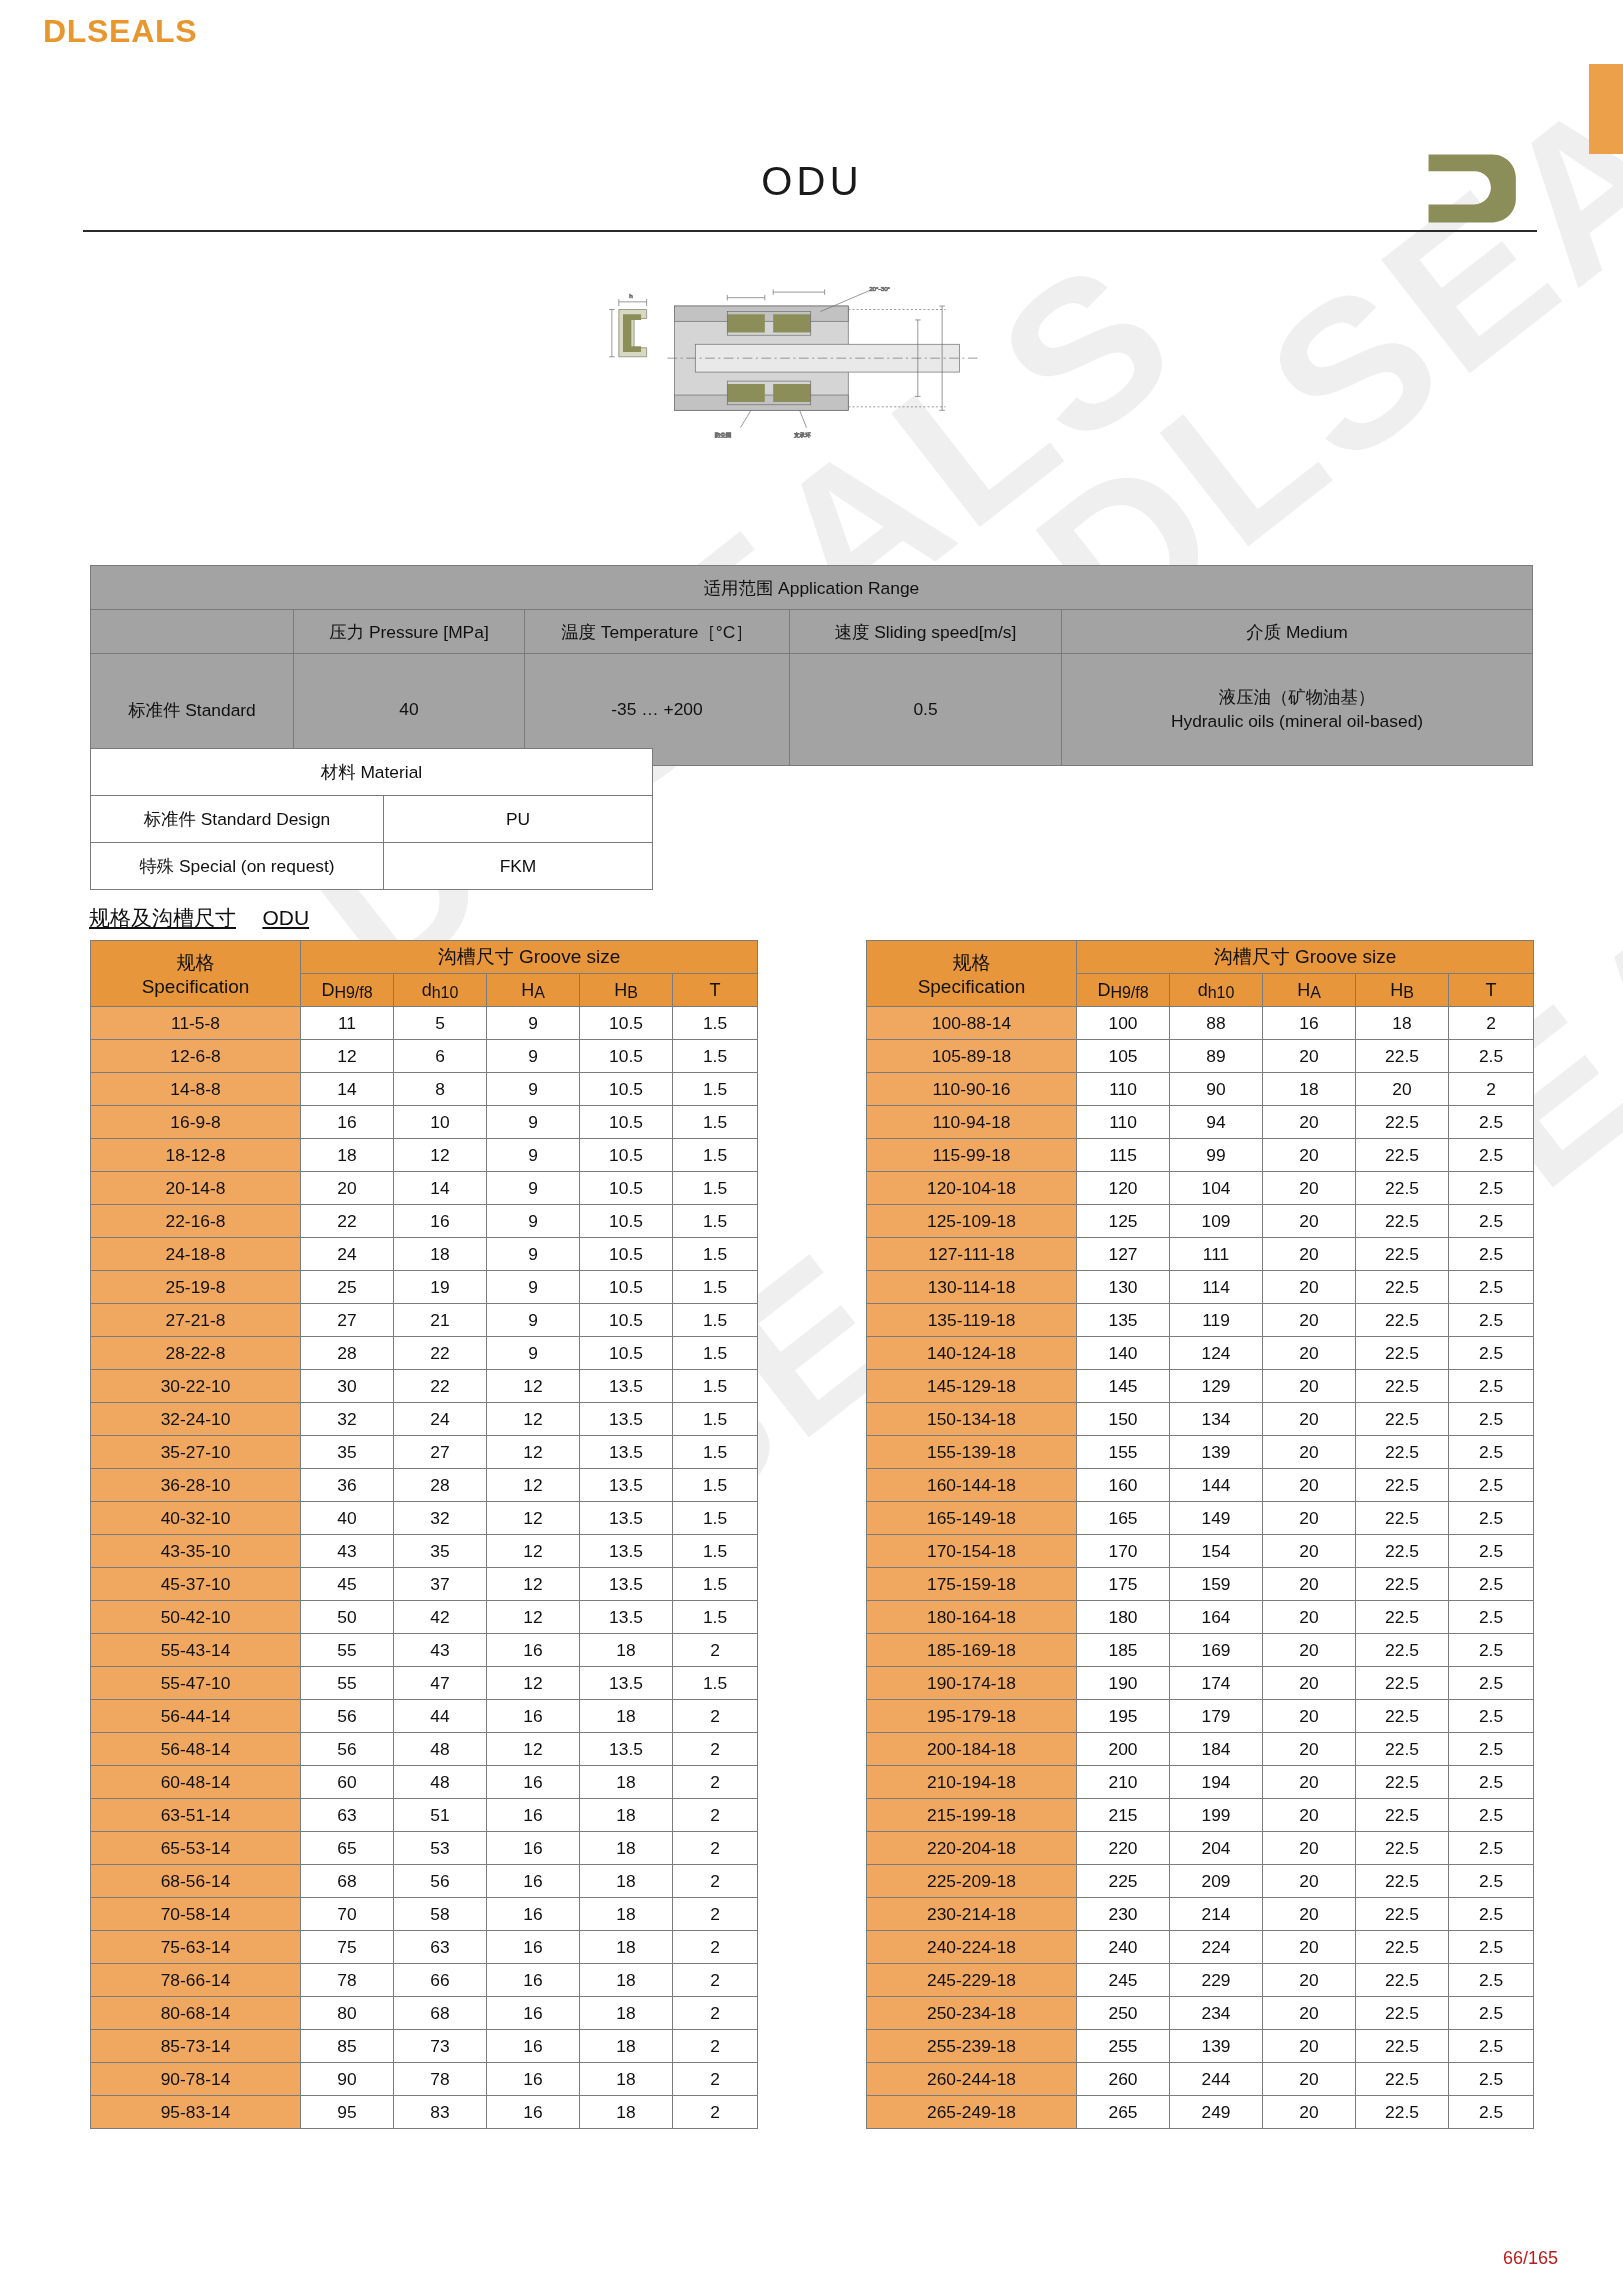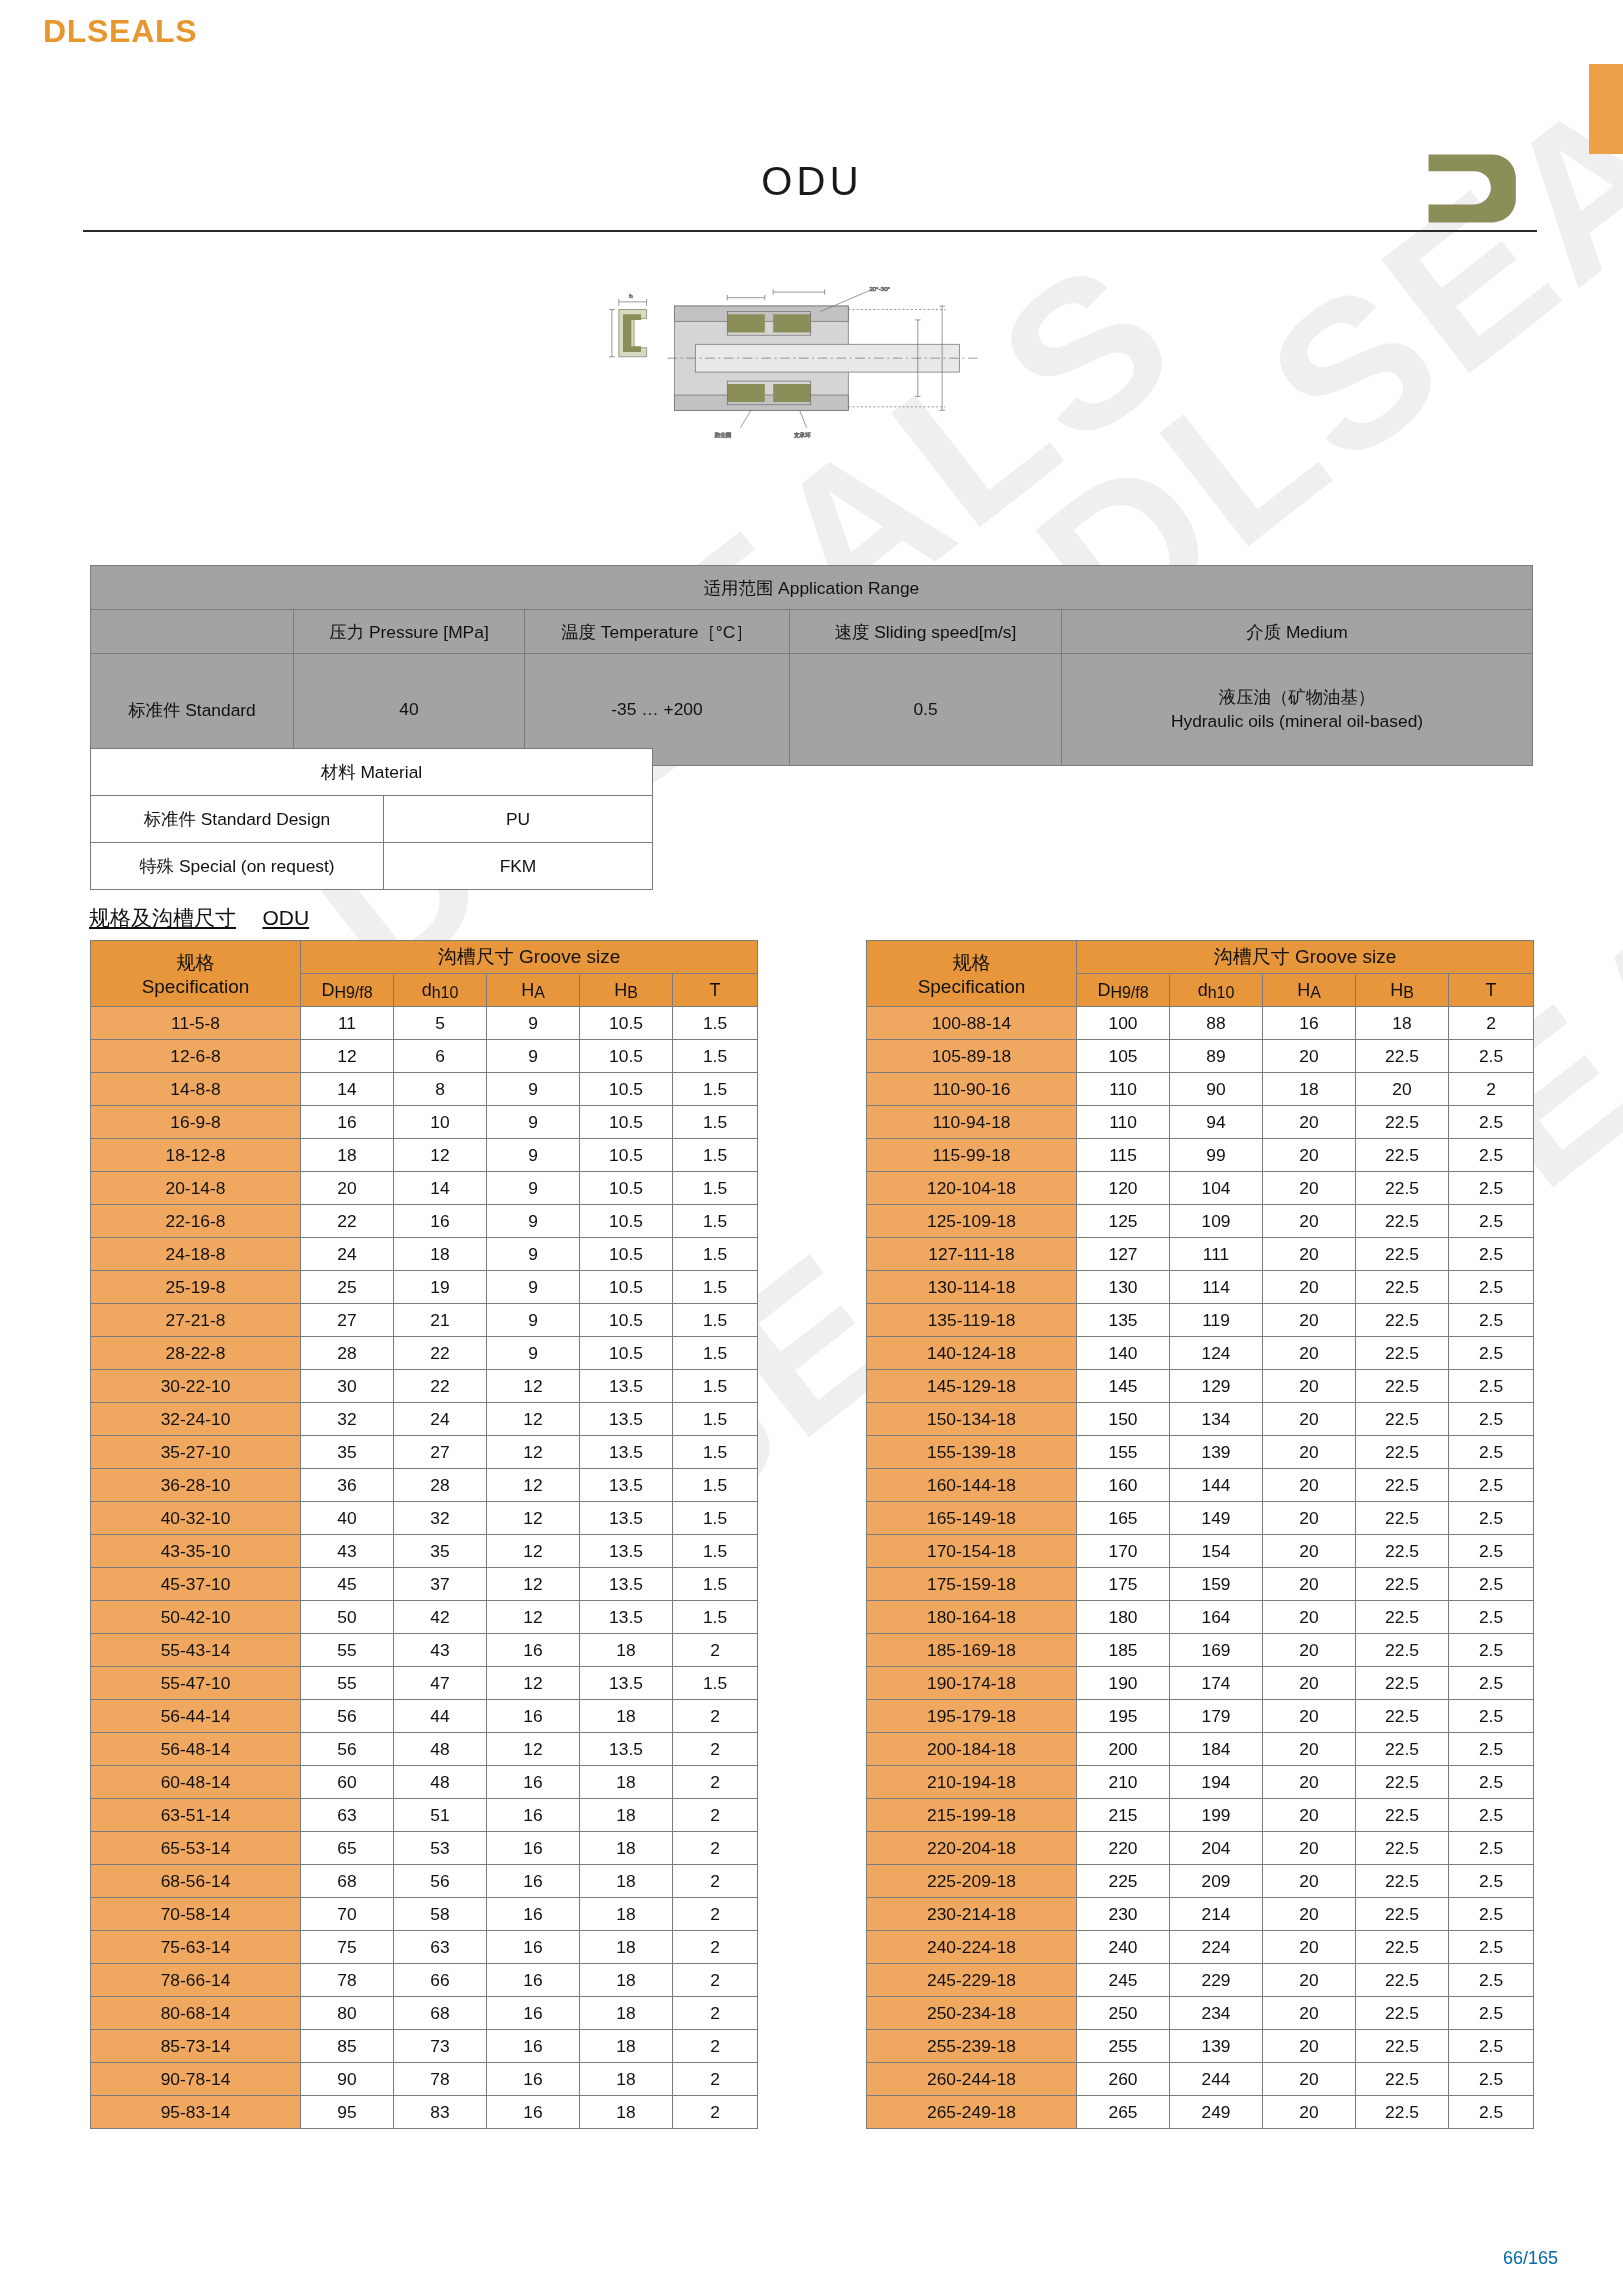--- a/index.html
+++ b/index.html
@@ -155,21 +155,21 @@
     background: #f0a860;
     color: #111;
   }
   .data-table td.num { background: #ffffff; }
   .sub-i { font-size: 16px; vertical-align: baseline; position: relative; top: 2.8px; }
 
   .page-num {
     position: absolute;
     right: 66px; bottom: 26.4px;
     font-size: 18px;
-    color: #0369a1;
+    color: #b91c1c;
     z-index: 5;
     margin-left: 24px;
   }
 </style>
 </head>
 <body>
 
 <div class="page">
 
   <div class="watermark">

